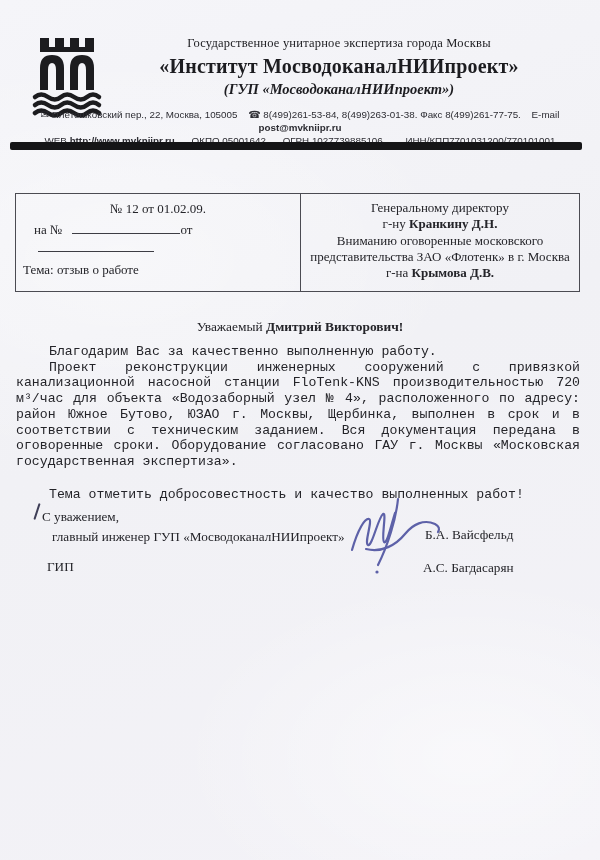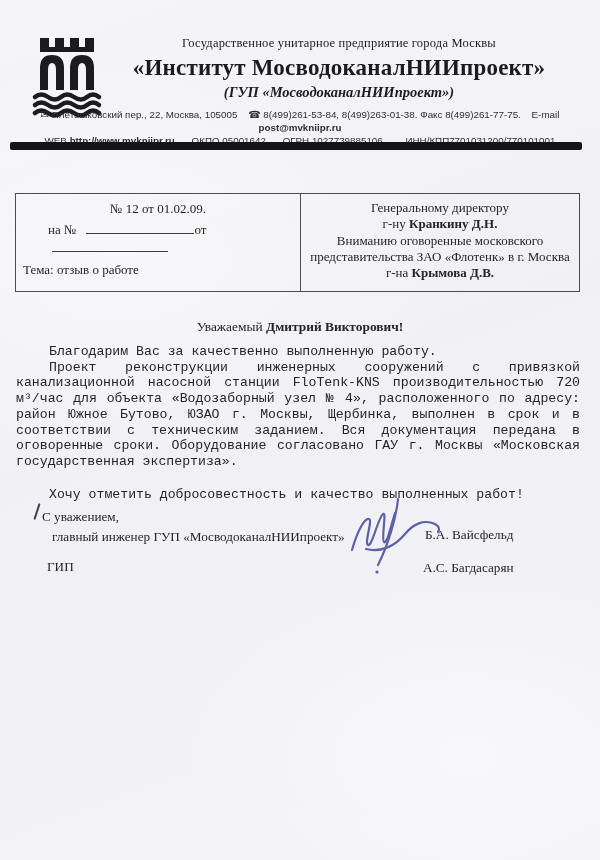--- a/index.html
+++ b/index.html
@@ -11,40 +11,40 @@
       radial-gradient(500px 300px at 20% 30%, rgba(255,255,255,.4), rgba(255,255,255,0) 70%),
       linear-gradient(160deg,#f5f5f9 0%,#f1f1f5 45%,#f3f2f7 100%);
     color:#2b2b30;
     font-family:"Liberation Serif","DejaVu Serif",serif;
     overflow:hidden;
   }
   
   .logo{position:absolute;left:28px;top:38px;width:78px;height:82px;}
   .header-text{position:absolute;left:92px;top:36px;width:494px;text-align:center;color:#1c1c20;}
   .org-type{font-size:12.5px;letter-spacing:.2px;}
-  .org-name{font-size:23px;font-weight:bold;margin-top:4px;letter-spacing:.2px;}
+  .org-name{font-size:20px;font-weight:bold;margin-top:4px;letter-spacing:.2px;}
   .org-short{font-size:14.5px;font-weight:bold;font-style:italic;margin-top:3px;}
   .contacts{
     position:absolute;left:0;top:108px;width:600px;text-align:center;
     font-family:"Liberation Sans","DejaVu Sans",sans-serif;
     font-size:9.8px;line-height:13px;color:#2d2d33;
   }
   .contacts .icon{font-size:10px;}
   .gap-s{margin-left:8px;} .gap-m{margin-left:14px;} .gap-l{margin-left:20px;}
   .bold{font-weight:bold;}
   .email{font-weight:bold;}
   .bar{position:absolute;left:10px;top:142px;width:572px;height:8px;background:#151517;border-radius:2px;}
   
   .ref-table{
     position:absolute;left:15px;top:193px;width:563px;height:97px;
     border:1px solid #4b4b52;display:flex;font-size:13px;color:#242429;
   }
   .ref-left{width:284px;border-right:1px solid #4b4b52;position:relative;}
   .ref-number{text-align:center;margin-top:7px;}
-  .ref-reply{margin-left:32px;margin-top:3px;}
+  .ref-reply{margin-left:18px;margin-top:3px;}
   .blank{display:inline-block;height:13px;border-bottom:1px solid #3d3d44;vertical-align:baseline;}
   .blank-1{width:108px;margin-left:10px;}
   .blank-2{width:116px;margin-left:4px;}
   .ref-subject{position:absolute;left:7px;bottom:13px;}
   .ref-right{flex:1;text-align:center;padding-top:6px;line-height:16.3px;}
   
   .salutation{position:absolute;left:0;top:319px;width:600px;text-align:center;font-size:13.4px;color:#242429;}
   .body-text{
     position:absolute;left:16px;top:344px;width:564px;
     font-size:13.2px;line-height:15.7px;text-align:justify;color:#242429;
@@ -85,21 +85,21 @@
 
       <g fill="none" stroke="#1c1c1f" stroke-width="4.5" stroke-linecap="round">
         <path d="M7,59 Q13,54 20,59 T33,59 T46,59 T59,59 T71,59"></path>
         <path d="M7,67 Q13,62 20,67 T33,67 T46,67 T59,67 T71,67"></path>
         <path d="M7,75 Q13,70 20,75 T33,75 T46,75 T59,75 T71,75"></path>
       </g>
     </svg>
   </div>
 
   <div class="header-text">
-    <div class="org-type">Государственное унитарное предприятие города Москвы</div>
+    <div class="org-type">Государственное унитарное экспертиза города Москвы</div>
     <div class="org-name">«Институт МосводоканалНИИпроект»</div>
     <div class="org-short">(ГУП «МосводоканалНИИпроект»)</div>
   </div>
 
   <div class="contacts">
     <div>
       <span class="icon">✉</span>
       <span>Плетешковский пер., 22, Москва, 105005</span>
       <span class="icon gap-s">☎</span>
       <span>8(499)261-53-84, 8(499)263-01-38. Факс 8(499)261-77-75.</span>
@@ -134,21 +134,21 @@
     </div>
   </div>
 
   <div class="salutation">
     <span>Уважаемый</span> <span class="bold">Дмитрий Викторович!</span>
   </div>
 
   <div class="body-text">
     <p>Благодарим Вас за качественно выполненную работу.</p>
     <p>Проект реконструкции инженерных сооружений с привязкой канализационной насосной станции FloTenk-KNS производительностью 720 м³/час для объекта «Водозаборный узел № 4», расположенного по адресу: район Южное Бутово, ЮЗАО г. Москвы, Щербинка, выполнен в срок и в соответствии с техническим заданием. Вся документация передана в оговоренные сроки. Оборудование согласовано ГАУ г. Москвы «Московская государственная экспертиза».</p>
-    <p class="p3">Хочу отметить добросовестность и качество выполненных работ!</p>
+    <p class="p3">Тема отметить добросовестность и качество выполненных работ!</p>
   </div>
 
   <div class="pen-slash"></div>
   <div class="sig sig-closing">С уважением,</div>
   <div class="sig sig-role1">главный инженер ГУП «МосводоканалНИИпроект»</div>
   <div class="sig sig-name1">Б.А. Вайсфельд</div>
   <div class="sig sig-role2">ГИП</div>
   <div class="sig sig-name2">А.С. Багдасарян</div>
 
   <div class="signature-svg">

